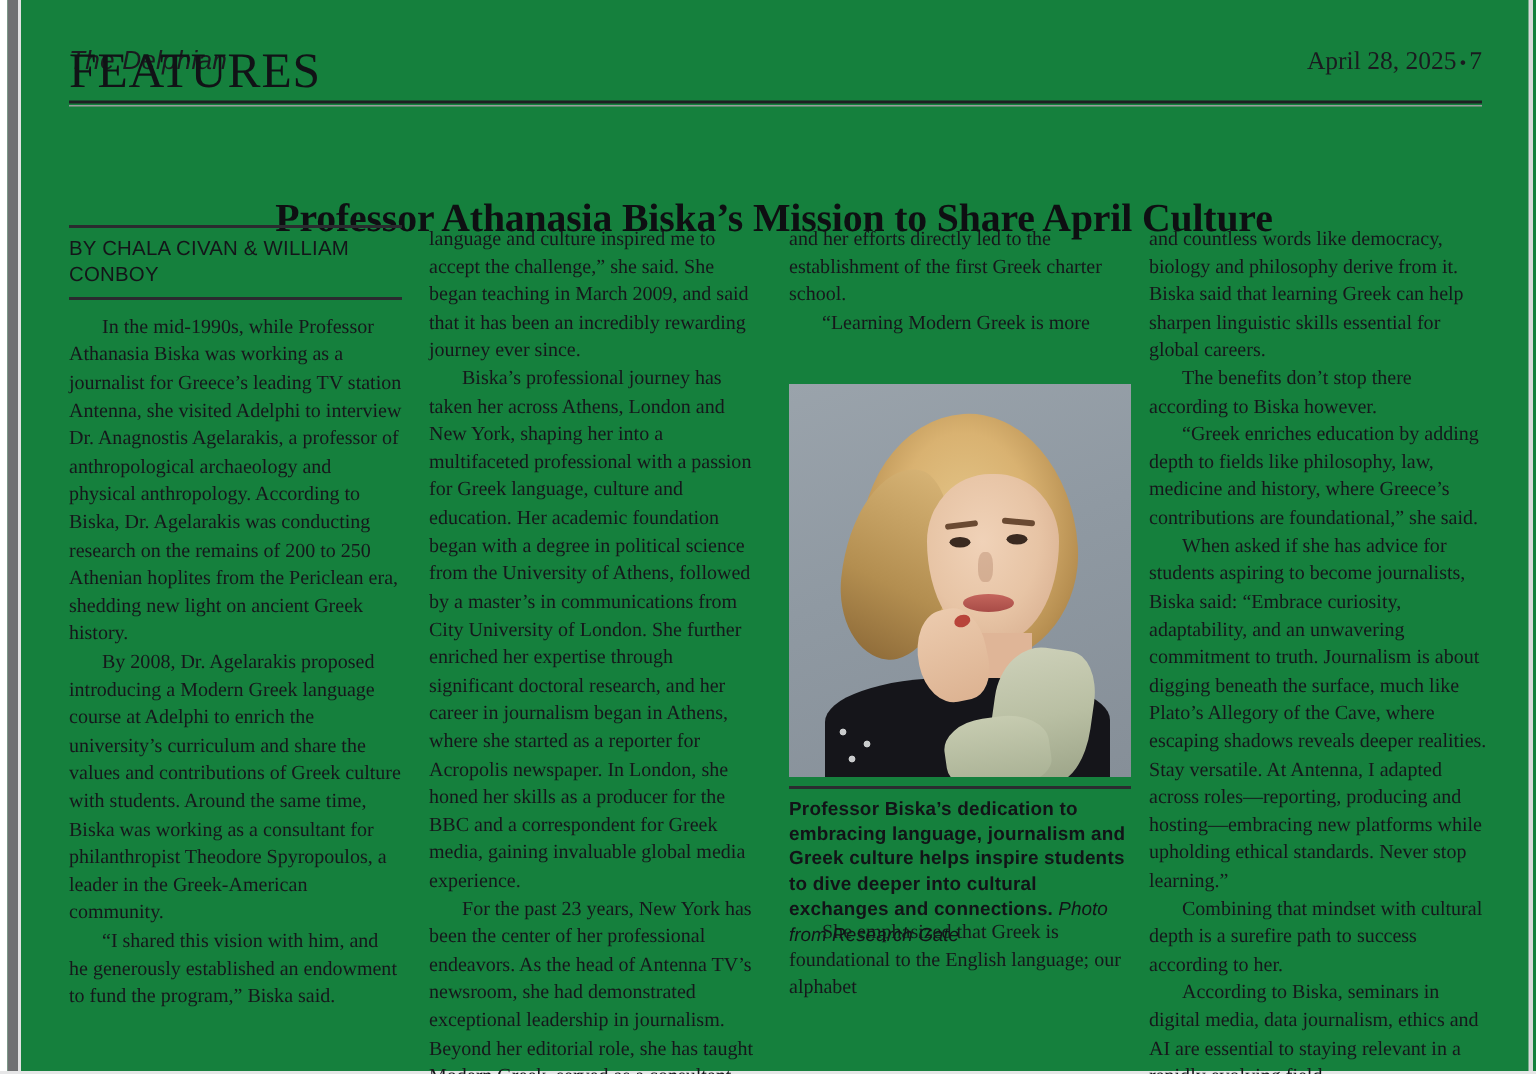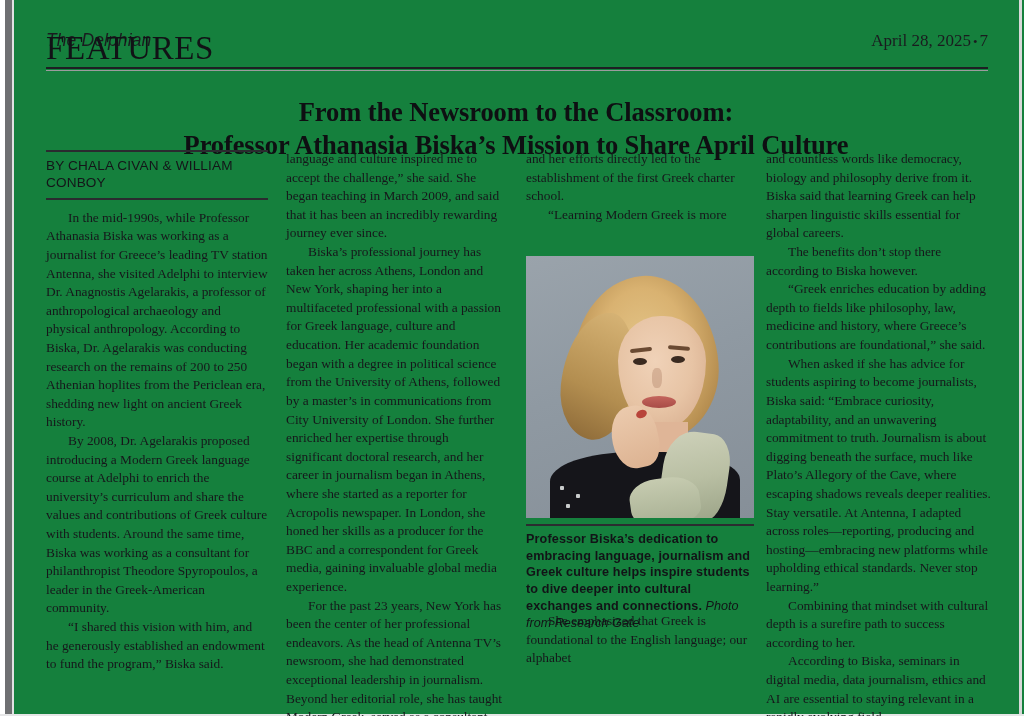--- a/index.html
+++ b/index.html
@@ -373,21 +373,21 @@
       <div class="masthead-left">The Delphian</div>
       <div class="masthead-center">FEATURES</div>
       <div class="masthead-right">
         <span>April 28, 2025</span><span class="masthead-dot">•</span><span>7</span>
       </div>
     </div>
     <div class="rule-thick"></div>
     <div class="rule-thin"></div>
 
     <h1 class="headline">
-      <span class="l1">From the Newsroom to the Classroom:</span><br>
+      <br>
       <span class="l2">Professor Athanasia Biska’s Mission to Share April Culture</span>
     </h1>
 
     <div class="cols">
 
       <div class="col col-1">
         <div class="byline-rule-top"></div>
         <div class="byline">BY CHALA CIVAN &amp; WILLIAM CONBOY</div>
         <div class="byline-rule-bottom"></div>
         <p class="body">In the mid-1990s, while Professor Athanasia Biska was working as a journalist for Greece’s leading TV station Antenna, she visited Adelphi to interview Dr. Anagnostis Agelarakis, a professor of anthropological archaeology and physical anthropology. According to Biska, Dr. Agelarakis was conducting research on the remains of 200 to 250 Athenian hoplites from the Periclean era, shedding new light on ancient Greek history.</p>

